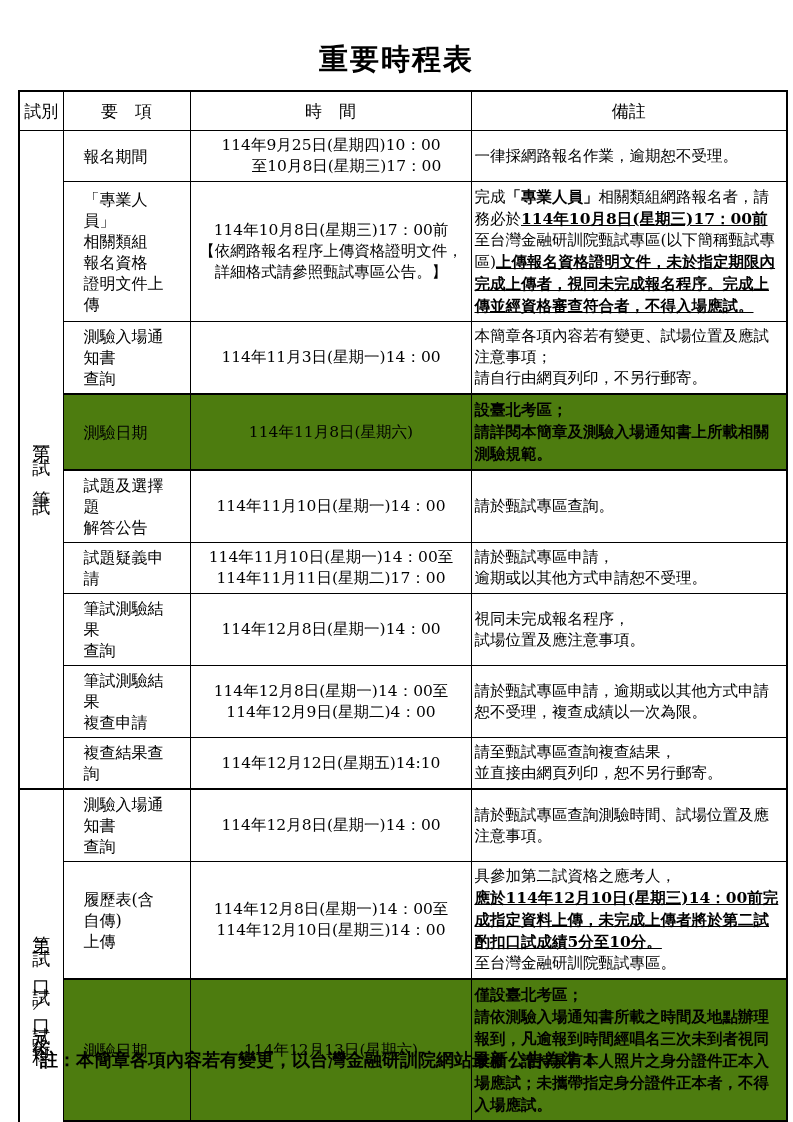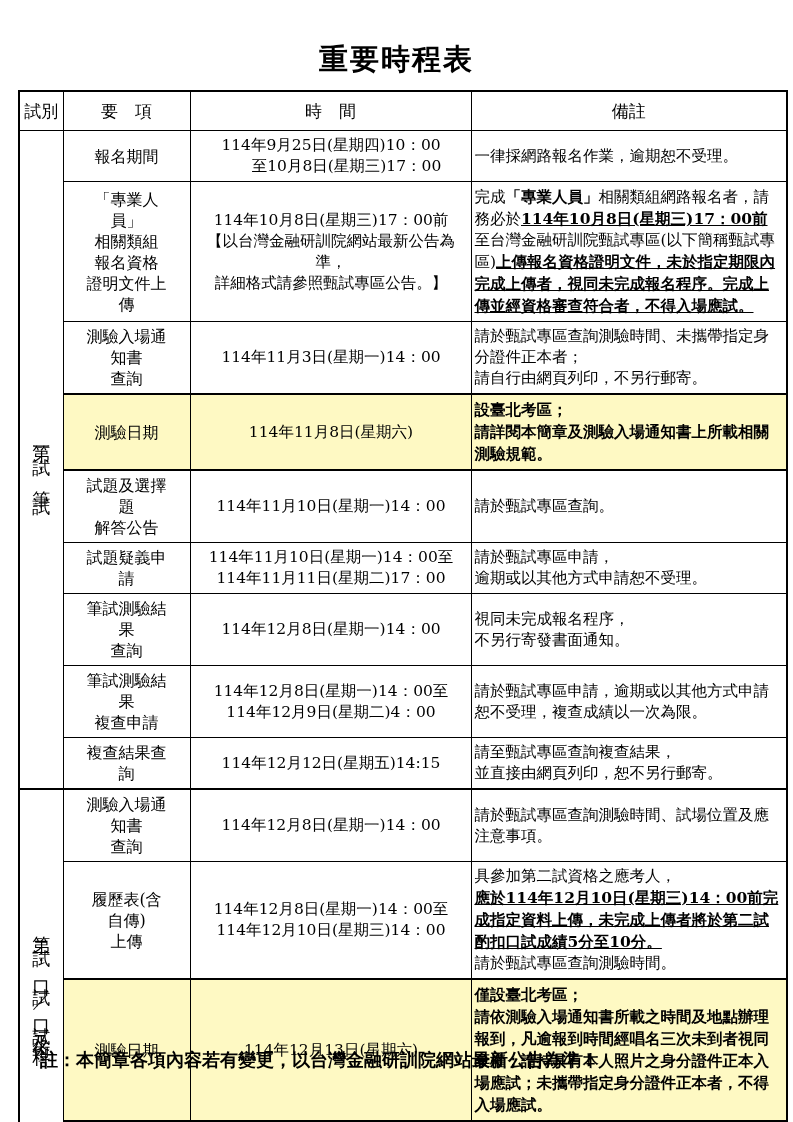--- a/index.html
+++ b/index.html
@@ -7,28 +7,28 @@
   .page{position:relative;width:793px;height:1122px;overflow:hidden;}
   .doc-title{margin:0;position:absolute;top:40px;left:0;width:793px;text-align:center;
     font-size:29px;font-weight:bold;letter-spacing:2px;}
   table.schedule{position:absolute;top:90px;left:18px;width:768px;border-collapse:collapse;
     table-layout:fixed;border:2px solid #000;}
   col.c-exam{width:44px;} col.c-item{width:127px;} col.c-time{width:281px;} col.c-note{width:316px;}
   th,td{border:1px solid #000;vertical-align:middle;padding:2px 3px;font-weight:normal;}
   th{height:30px;font-size:17px;text-align:center;padding:4px 2px;}
   td.exam-cell{text-align:center;padding:0;background:#fff;}
   .vtext{writing-mode:vertical-rl;margin:0 auto;font-size:18px;letter-spacing:7px;line-height:1;}
-  td.item-cell{text-align:center;font-size:16px;line-height:21px;white-space:pre-line;padding:4px 20px;}
+  td.item-cell{font-size:16px;line-height:21px;white-space:pre-line;padding:4px 20px;}
   td.time-cell{font-size:15.5px;line-height:21px;padding:4px 2px 4px 3px;text-align:center;}
   .tline{white-space:pre-wrap;}
   td.note-cell{font-size:15.5px;line-height:21px;padding:4px 3px;}
   .para{margin:0;}
   span.b{font-weight:bold;}
   span.u{text-decoration:underline;}
-  tr.shaded td{background:#fef9c3;border-top-width:2px;border-bottom-width:2px;}
+  tr.shaded td{background:#4d7c0f;border-top-width:2px;border-bottom-width:2px;}
   tr.section-start td{border-top-width:2px;}
   .footnote{position:absolute;left:40px;top:1048px;margin:0;font-size:18px;font-weight:bold;}
 </style>
 </head>
 <body>
 
 <div class="page">
   <h1 class="doc-title">重要時程表</h1>
 
   <table class="schedule">
@@ -60,35 +60,35 @@
             <div class="para"><span>一律採網路報名作業，逾期恕不受理。</span></div>
           </td>
         </tr>
         <tr>
           <td class="item-cell">「專業人員」
 相關類組
 報名資格
 證明文件上傳</td>
           <td class="time-cell">
             <div class="tline">114年10月8日(星期三)17：00前</div>
-            <div class="tline">【以台灣金融研訓院網站最新公告為準，</div>
+            <div class="tline">【依網路報名程序上傳資格證明文件，</div>
             <div class="tline">詳細格式請參照甄試專區公告。】</div>
           </td>
           <td class="note-cell">
             <div class="para"><span>完成</span><span class="b">「專業人員」</span><span>相關類組網路報名者，請務必於</span><span class="b u">114年10月8日(星期三)17：00前</span><span>至台灣金融研訓院甄試專區(以下簡稱甄試專區)</span><span class="b u">上傳報名資格證明文件，未於指定期限內完成上傳者，視同未完成報名程序。完成上傳並經資格審查符合者，不得入場應試。</span></div>
           </td>
         </tr>
         <tr>
           <td class="item-cell">測驗入場通知書
 查詢</td>
           <td class="time-cell">
             <div class="tline">114年11月3日(星期一)14：00</div>
           </td>
           <td class="note-cell">
-            <div class="para"><span>請於甄試專區查詢測驗時間、未攜帶指定身分證件正本者；</span></div>
+            <div class="para"><span>本簡章各項內容若有變更、試場位置及應試注意事項；</span></div>
             <div class="para"><span>請自行由網頁列印，不另行郵寄。</span></div>
           </td>
         </tr>
         <tr class="shaded">
           <td class="item-cell">測驗日期</td>
           <td class="time-cell">
             <div class="tline">114年11月8日(星期六)</div>
           </td>
           <td class="note-cell">
             <div class="para"><span class="b">設臺北考區；</span></div>
@@ -117,38 +117,38 @@
           </td>
         </tr>
         <tr>
           <td class="item-cell">筆試測驗結果
 查詢</td>
           <td class="time-cell">
             <div class="tline">114年12月8日(星期一)14：00</div>
           </td>
           <td class="note-cell">
             <div class="para"><span>視同未完成報名程序，</span></div>
-            <div class="para"><span>不另行寄發書面通知。</span></div>
+            <div class="para"><span>試場位置及應注意事項。</span></div>
           </td>
         </tr>
         <tr>
           <td class="item-cell">筆試測驗結果
 複查申請</td>
           <td class="time-cell">
             <div class="tline">114年12月8日(星期一)14：00至</div>
             <div class="tline">114年12月9日(星期二)4：00</div>
           </td>
           <td class="note-cell">
             <div class="para"><span>請於甄試專區申請，逾期或以其他方式申請恕不受理，複查成績以一次為限。</span></div>
           </td>
         </tr>
         <tr>
           <td class="item-cell">複查結果查詢</td>
           <td class="time-cell">
-            <div class="tline">114年12月12日(星期五)14:15</div>
+            <div class="tline">114年12月12日(星期五)14:10</div>
           </td>
           <td class="note-cell">
             <div class="para"><span>請至甄試專區查詢複查結果，</span></div>
             <div class="para"><span>並直接由網頁列印，恕不另行郵寄。</span></div>
           </td>
         </tr>
         <tr class="section-start">
           <td class="exam-cell" rowspan="4">
             <div class="vtext">第二試：口試／口試及術科</div>
           </td>
@@ -164,21 +164,21 @@
         <tr>
           <td class="item-cell">履歷表(含自傳)
 上傳</td>
           <td class="time-cell">
             <div class="tline">114年12月8日(星期一)14：00至</div>
             <div class="tline">114年12月10日(星期三)14：00</div>
           </td>
           <td class="note-cell">
             <div class="para"><span>具參加第二試資格之應考人，</span></div>
             <div class="para"><span class="b u">應於114年12月10日(星期三)14：00前完成指定資料上傳，未完成上傳者將於第二試酌扣口試成績5分至10分。</span></div>
-            <div class="para"><span>請於甄試專區查詢測驗時間。</span></div>
+            <div class="para"><span>至台灣金融研訓院甄試專區。</span></div>
           </td>
         </tr>
         <tr class="shaded">
           <td class="item-cell">測驗日期</td>
           <td class="time-cell">
             <div class="tline">114年12月13日(星期六)</div>
           </td>
           <td class="note-cell">
             <div class="para"><span class="b">僅設臺北考區；</span></div>
             <div class="para"><span class="b">請依測驗入場通知書所載之時間及地點辦理報到，凡逾報到時間經唱名三次未到者視同棄權；請持具有本人照片之身分證件正本入場應試；未攜帶指定身分證件正本者，不得入場應試。</span></div>

